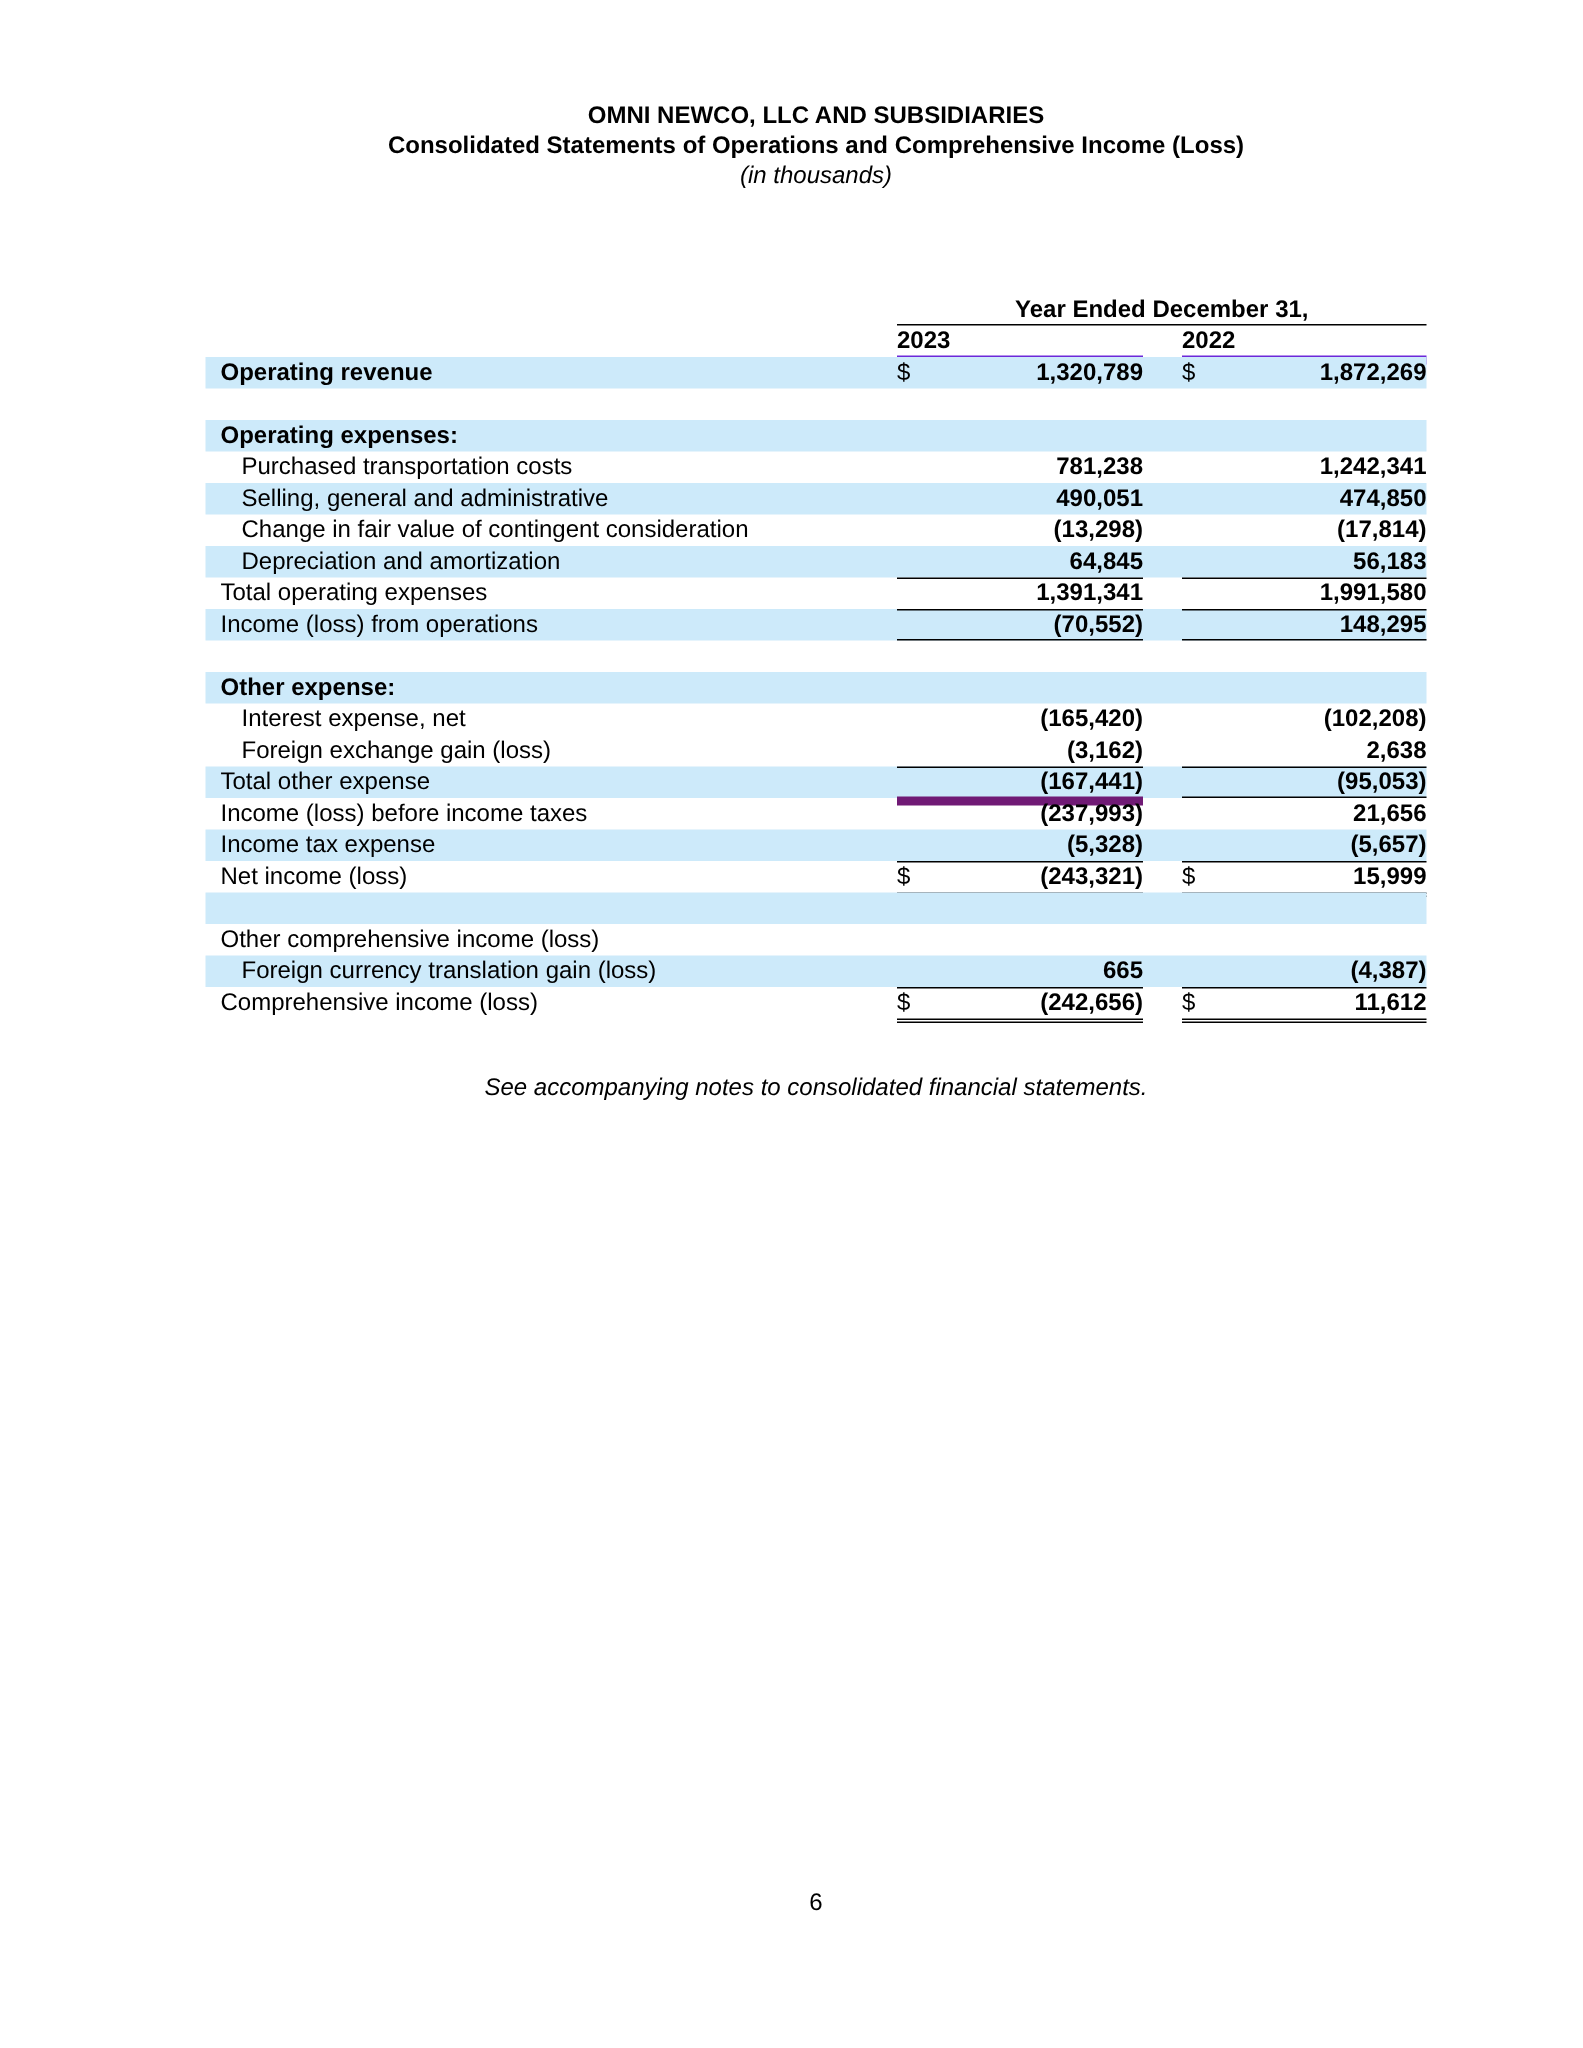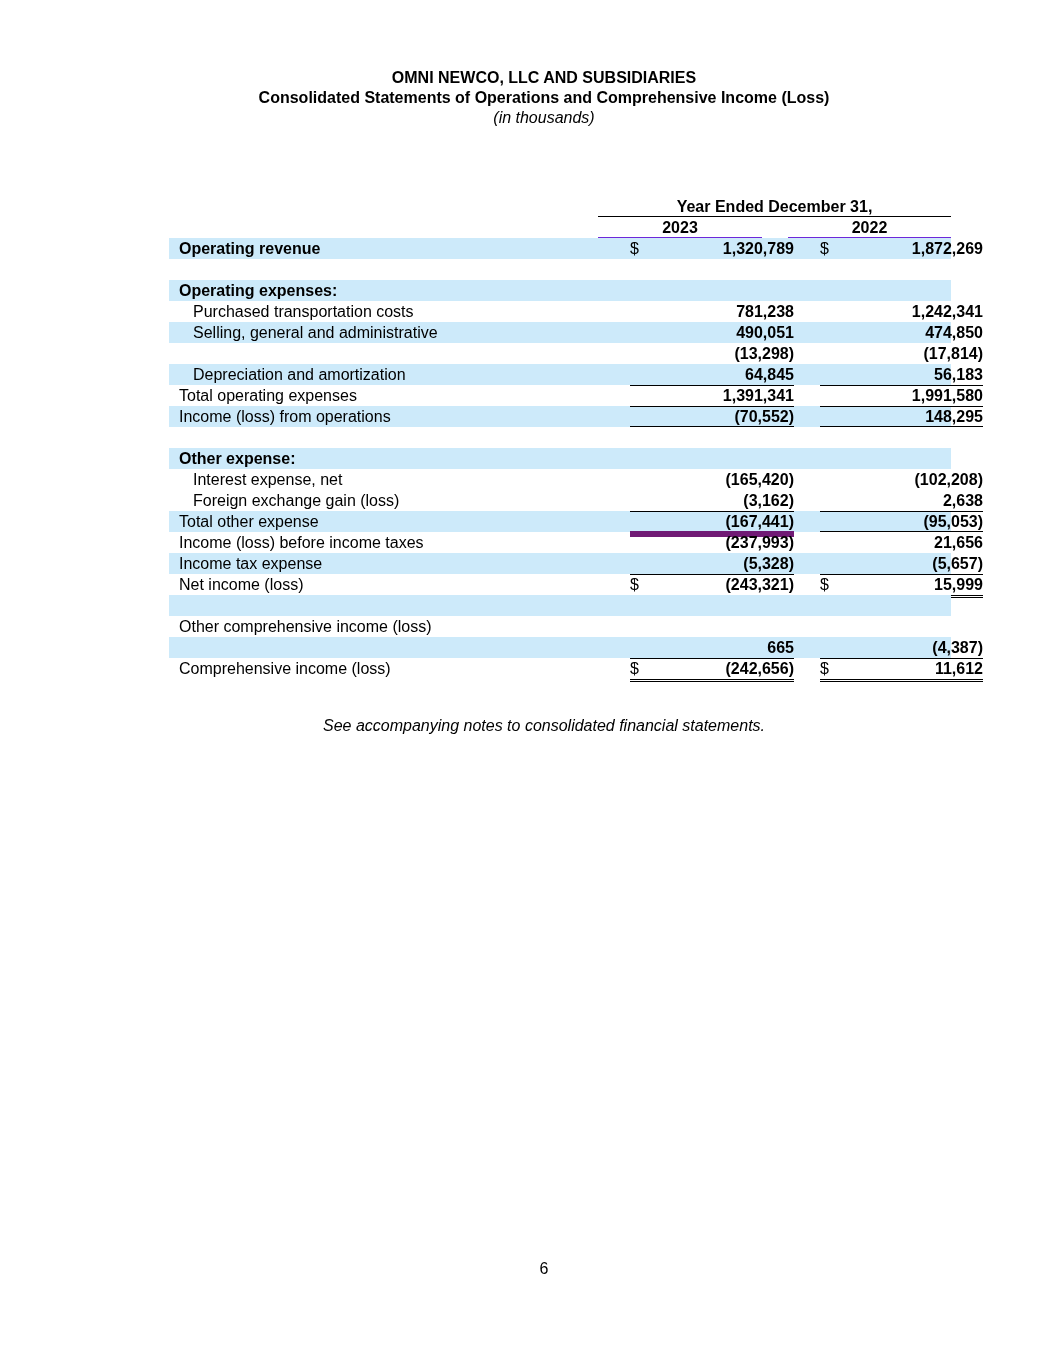--- a/index.html
+++ b/index.html
@@ -30,21 +30,20 @@
     .stmt {
       position: absolute;
       top: 196px;
       left: 137px;
       width: 814px;
     }
     .row {
       position: relative;
       height: 21px;
       line-height: 21px;
-      margin-left: 32px;
     }
     .row.shaded { background: #cdeafa; }
     .row .label {
       position: absolute;
       left: 10px;
       top: 0;
       white-space: nowrap;
     }
     .row .label.indent { left: 24px; }
     .row .label.bold { font-weight: bold; }
@@ -89,21 +88,21 @@
     .colhead .span-head {
       position: absolute;
       left: 461px;
       width: 353px;
       text-align: center;
       border-bottom: 1px solid #000;
       height: 20px;
     }
     .colhead .yr {
       position: absolute;
-      text-align: center;
+      text-align: left;
       border-bottom: 6px solid #6d28d9;
       height: 20px;
     }
     .colhead .yr.y2023 { left: 461px; width: 164px; }
     .colhead .yr.y2022 { left: 651px; width: 163px; }
 
     .footnote {
       position: absolute;
       top: 717px;
       left: 0;
@@ -169,20 +168,21 @@
     <span class="label indent">Selling, general and administrative</span>
     <div class="col c2023">
         <span class="val">490,051</span>
       </div>
     <div class="col c2022">
         <span class="val">474,850</span>
       </div>
   </div>
 
   <div class="row">
+    <span class="label indent">Change in fair value of contingent consideration</span>
     <div class="col c2023">
         <span class="val">(13,298)</span>
       </div>
     <div class="col c2022">
         <span class="val">(17,814)</span>
       </div>
   </div>
 
   <div class="row shaded">
     <span class="label indent">Depreciation and amortization</span>
@@ -283,20 +283,21 @@
     </div>
   </div>
 
   <div class="row shaded"></div>
 
   <div class="row">
     <span class="label">Other comprehensive income (loss)</span>
   </div>
 
   <div class="row shaded">
+    <span class="label indent">Foreign currency translation gain (loss)</span>
     <div class="col c2023">
         <span class="val">665</span>
       </div>
     <div class="col c2022">
         <span class="val">(4,387)</span>
       </div>
   </div>
 
   <div class="row">
     <span class="label">Comprehensive income (loss)</span>

